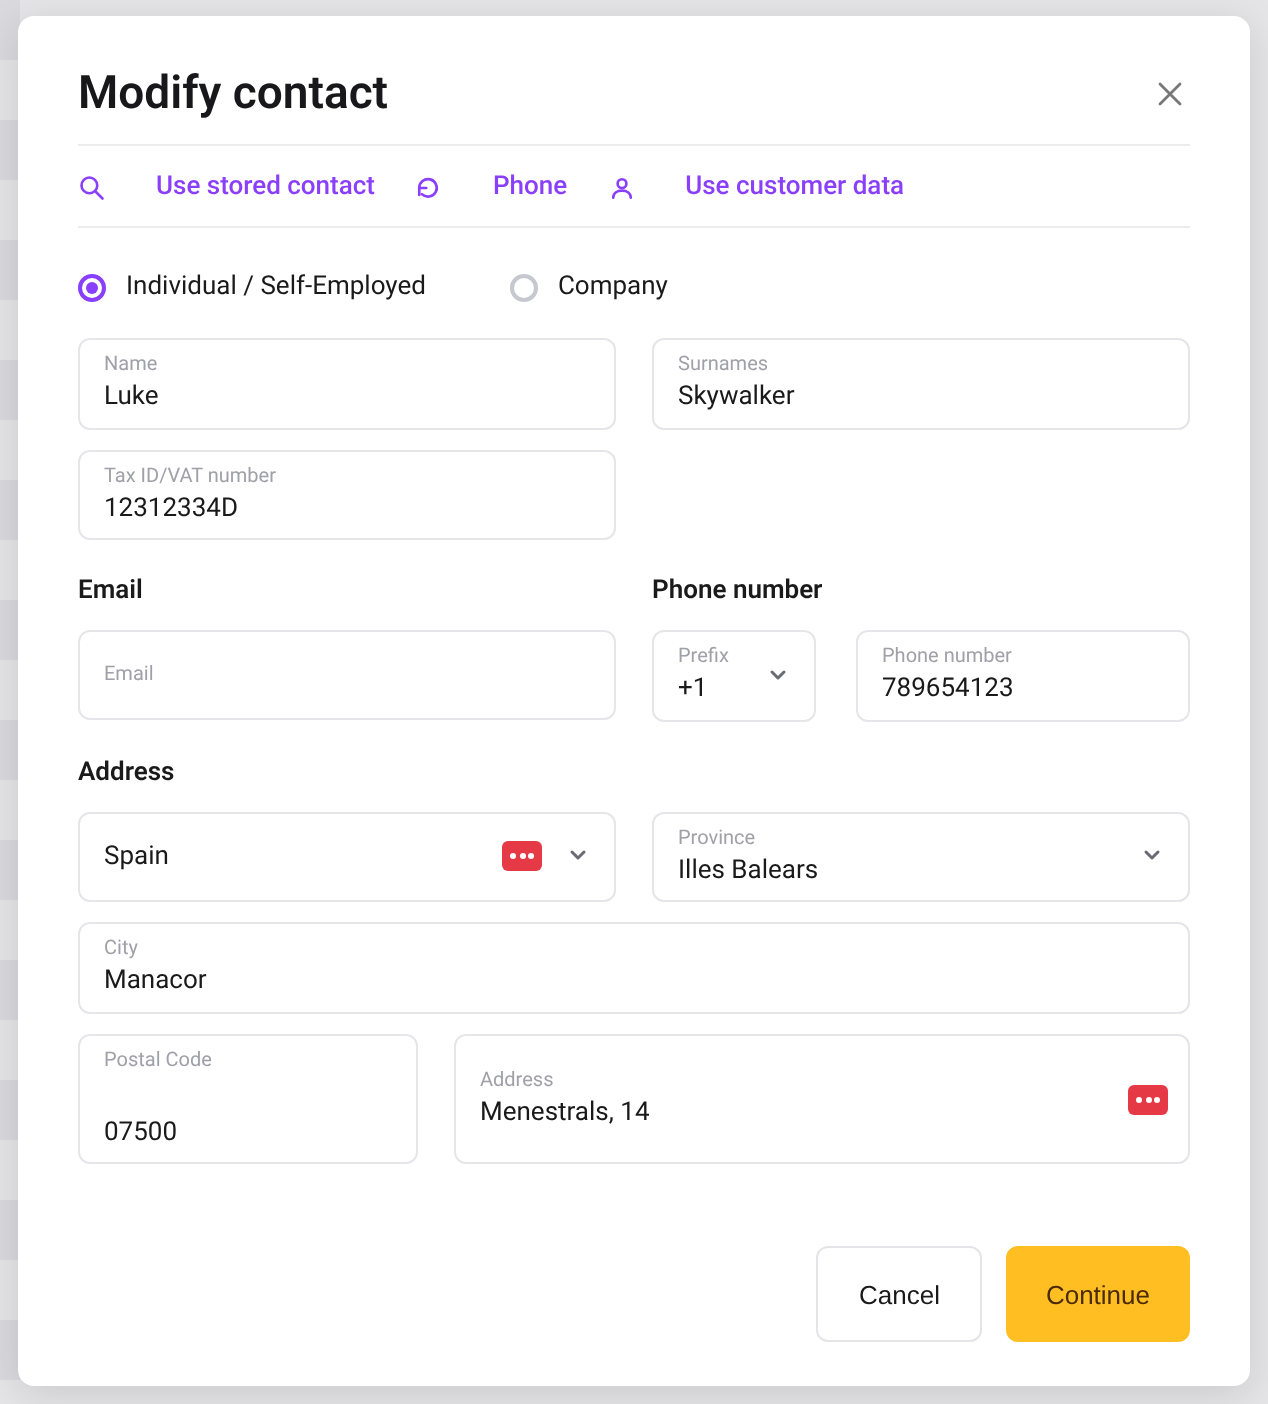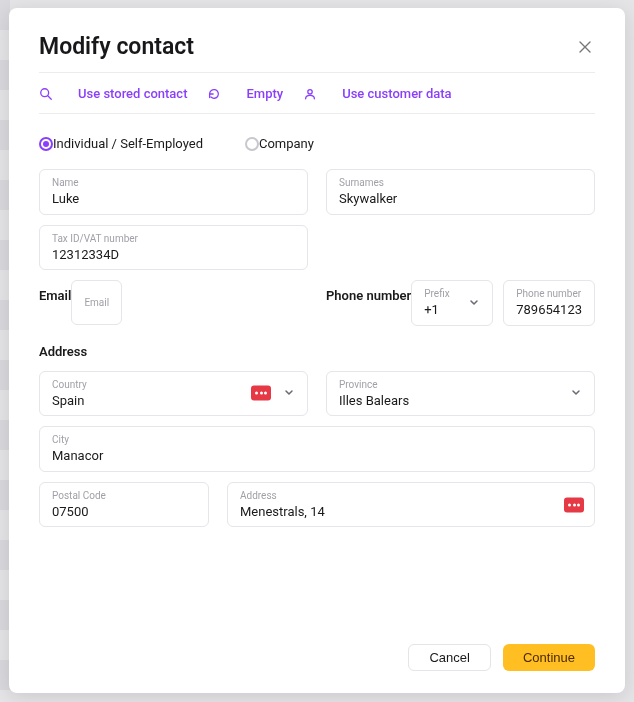--- a/index.html
+++ b/index.html
@@ -76,20 +76,21 @@
   .action-link svg { flex-shrink: 0; }
   .radio-row {
     display: flex;
     gap: 42px;
     padding: 22px 0 18px 0;
     align-items: center;
   }
   .radio-item {
     display: flex;
     align-items: center;
+    gap: 10px;
     font-size: 13px;
     color: #1a1a1a;
     cursor: pointer;
   }
   .radio-outer {
     width: 14px; height: 14px;
     border-radius: 50%;
     border: 2px solid #c7c7cf;
     display: flex;
     align-items: center;
@@ -116,21 +117,21 @@
     gap: 18px;
     margin-bottom: 10px;
   }
   .form-row > * { flex: 1; }
   .form-row.half > *:first-child { flex: 0 0 calc(50% - 9px); }
   .email-phone-row {
     display: flex;
     gap: 18px;
     align-items: flex-start;
   }
-  .email-phone-row .col { flex: 1; display:flex; }
+  .email-phone-row .col { flex: 1; display:flex; flex-direction:column;}
   .field {
     border: 1px solid #e5e5ea;
     border-radius: 6px;
     padding: 7px 12px 6px 12px;
     background: #fff;
     display: flex;
     flex-direction: column;
     position: relative;
     min-height: 45px;
     justify-content: center;
@@ -179,56 +180,56 @@
     display:flex;align-items:center;justify-content:center;
   }
   .flag-dots {
     display:flex; gap:1.5px;
   }
   .flag-dots span{
     width:3px;height:3px;border-radius:50%;background:#fff;
   }
   .phone-group {
     display: flex;
-    gap: 10px;
+    gap: 20px;
   }
   .phone-group .field.prefix {
     flex: 0 0 82px;
   }
   .phone-group .field.number { flex: 1; }
   .footer {
     margin-top: auto;
     display: flex;
     justify-content: flex-end;
     gap: 12px;
     padding-top: 18px;
   }
   .btn {
-    height: 27px;
+    height: 48px;
     border-radius: 6px;
     padding: 0 20px;
     font-size: 13px;
     font-weight: 500;
     cursor: pointer;
     border: none;
     display: flex;
     align-items: center;
   }
   .btn-secondary {
     background: #fff;
     border: 1px solid #e4e4e9;
     color: #1a1a1a;
   }
   .btn-primary {
     background: #ffbf23;
     color: #4b2a07;
     font-weight: 400;
   }
   .postal-row{display:flex;gap:18px;margin-bottom:10px;}
-  .postal-row .field.postal{flex:0 0 170px;}
+  .postal-row .field.postal{flex:0 0 170px;gap:20px;}
   .postal-row .field.address-field{flex:1;}
 </style>
 </head>
 <body>
 
 <div class="backdrop-stripes"></div>
 
 <div class="modal">
 
   <div class="modal-header">
@@ -248,21 +249,21 @@
         <circle cx="6.5" cy="6.5" r="4.5" stroke="#8a3ffc" stroke-width="1.5"></circle>
         <path d="M10 10 L14 14" stroke="#8a3ffc" stroke-width="1.5" stroke-linecap="round"></path>
       </svg>
       <span>Use stored contact</span>
     </div>
     <div class="action-link">
       <svg width="14" height="14" viewBox="0 0 16 16" fill="none">
         <path d="M3 8 a5 5 0 1 1 1.5 3.5" stroke="#8a3ffc" stroke-width="1.5" fill="none" stroke-linecap="round"></path>
         <path d="M3 12 L3 8 L7 8" stroke="#8a3ffc" stroke-width="1.5" fill="none" stroke-linecap="round" stroke-linejoin="round"></path>
       </svg>
-      <span>Empty</span>
+      <span>Phone</span>
     </div>
     <div class="action-link">
       <svg width="14" height="14" viewBox="0 0 16 16" fill="none">
         <circle cx="8" cy="5.5" r="2.5" stroke="#8a3ffc" stroke-width="1.5"></circle>
         <path d="M3 13.5 c0-2.5 2.2-4 5-4 s5 1.5 5 4" stroke="#8a3ffc" stroke-width="1.5" fill="none" stroke-linecap="round"></path>
       </svg>
       <span>Use customer data</span>
     </div>
   </div>
 
@@ -324,21 +325,20 @@
           <span class="field-value">789654123</span>
         </div>
       </div>
     </div>
   </div>
 
   <div class="section-label">Address</div>
 
   <div class="form-row">
     <div class="field with-chevron">
-      <span class="field-label">Country</span>
       <span class="field-value">Spain</span>
       <span class="flag-badge">
         <span class="flag-dots">
             <span></span>
             <span></span>
             <span></span>
           </span>
       </span>
       <span class="chevron">
         <svg width="12" height="12" viewBox="0 0 12 12">

